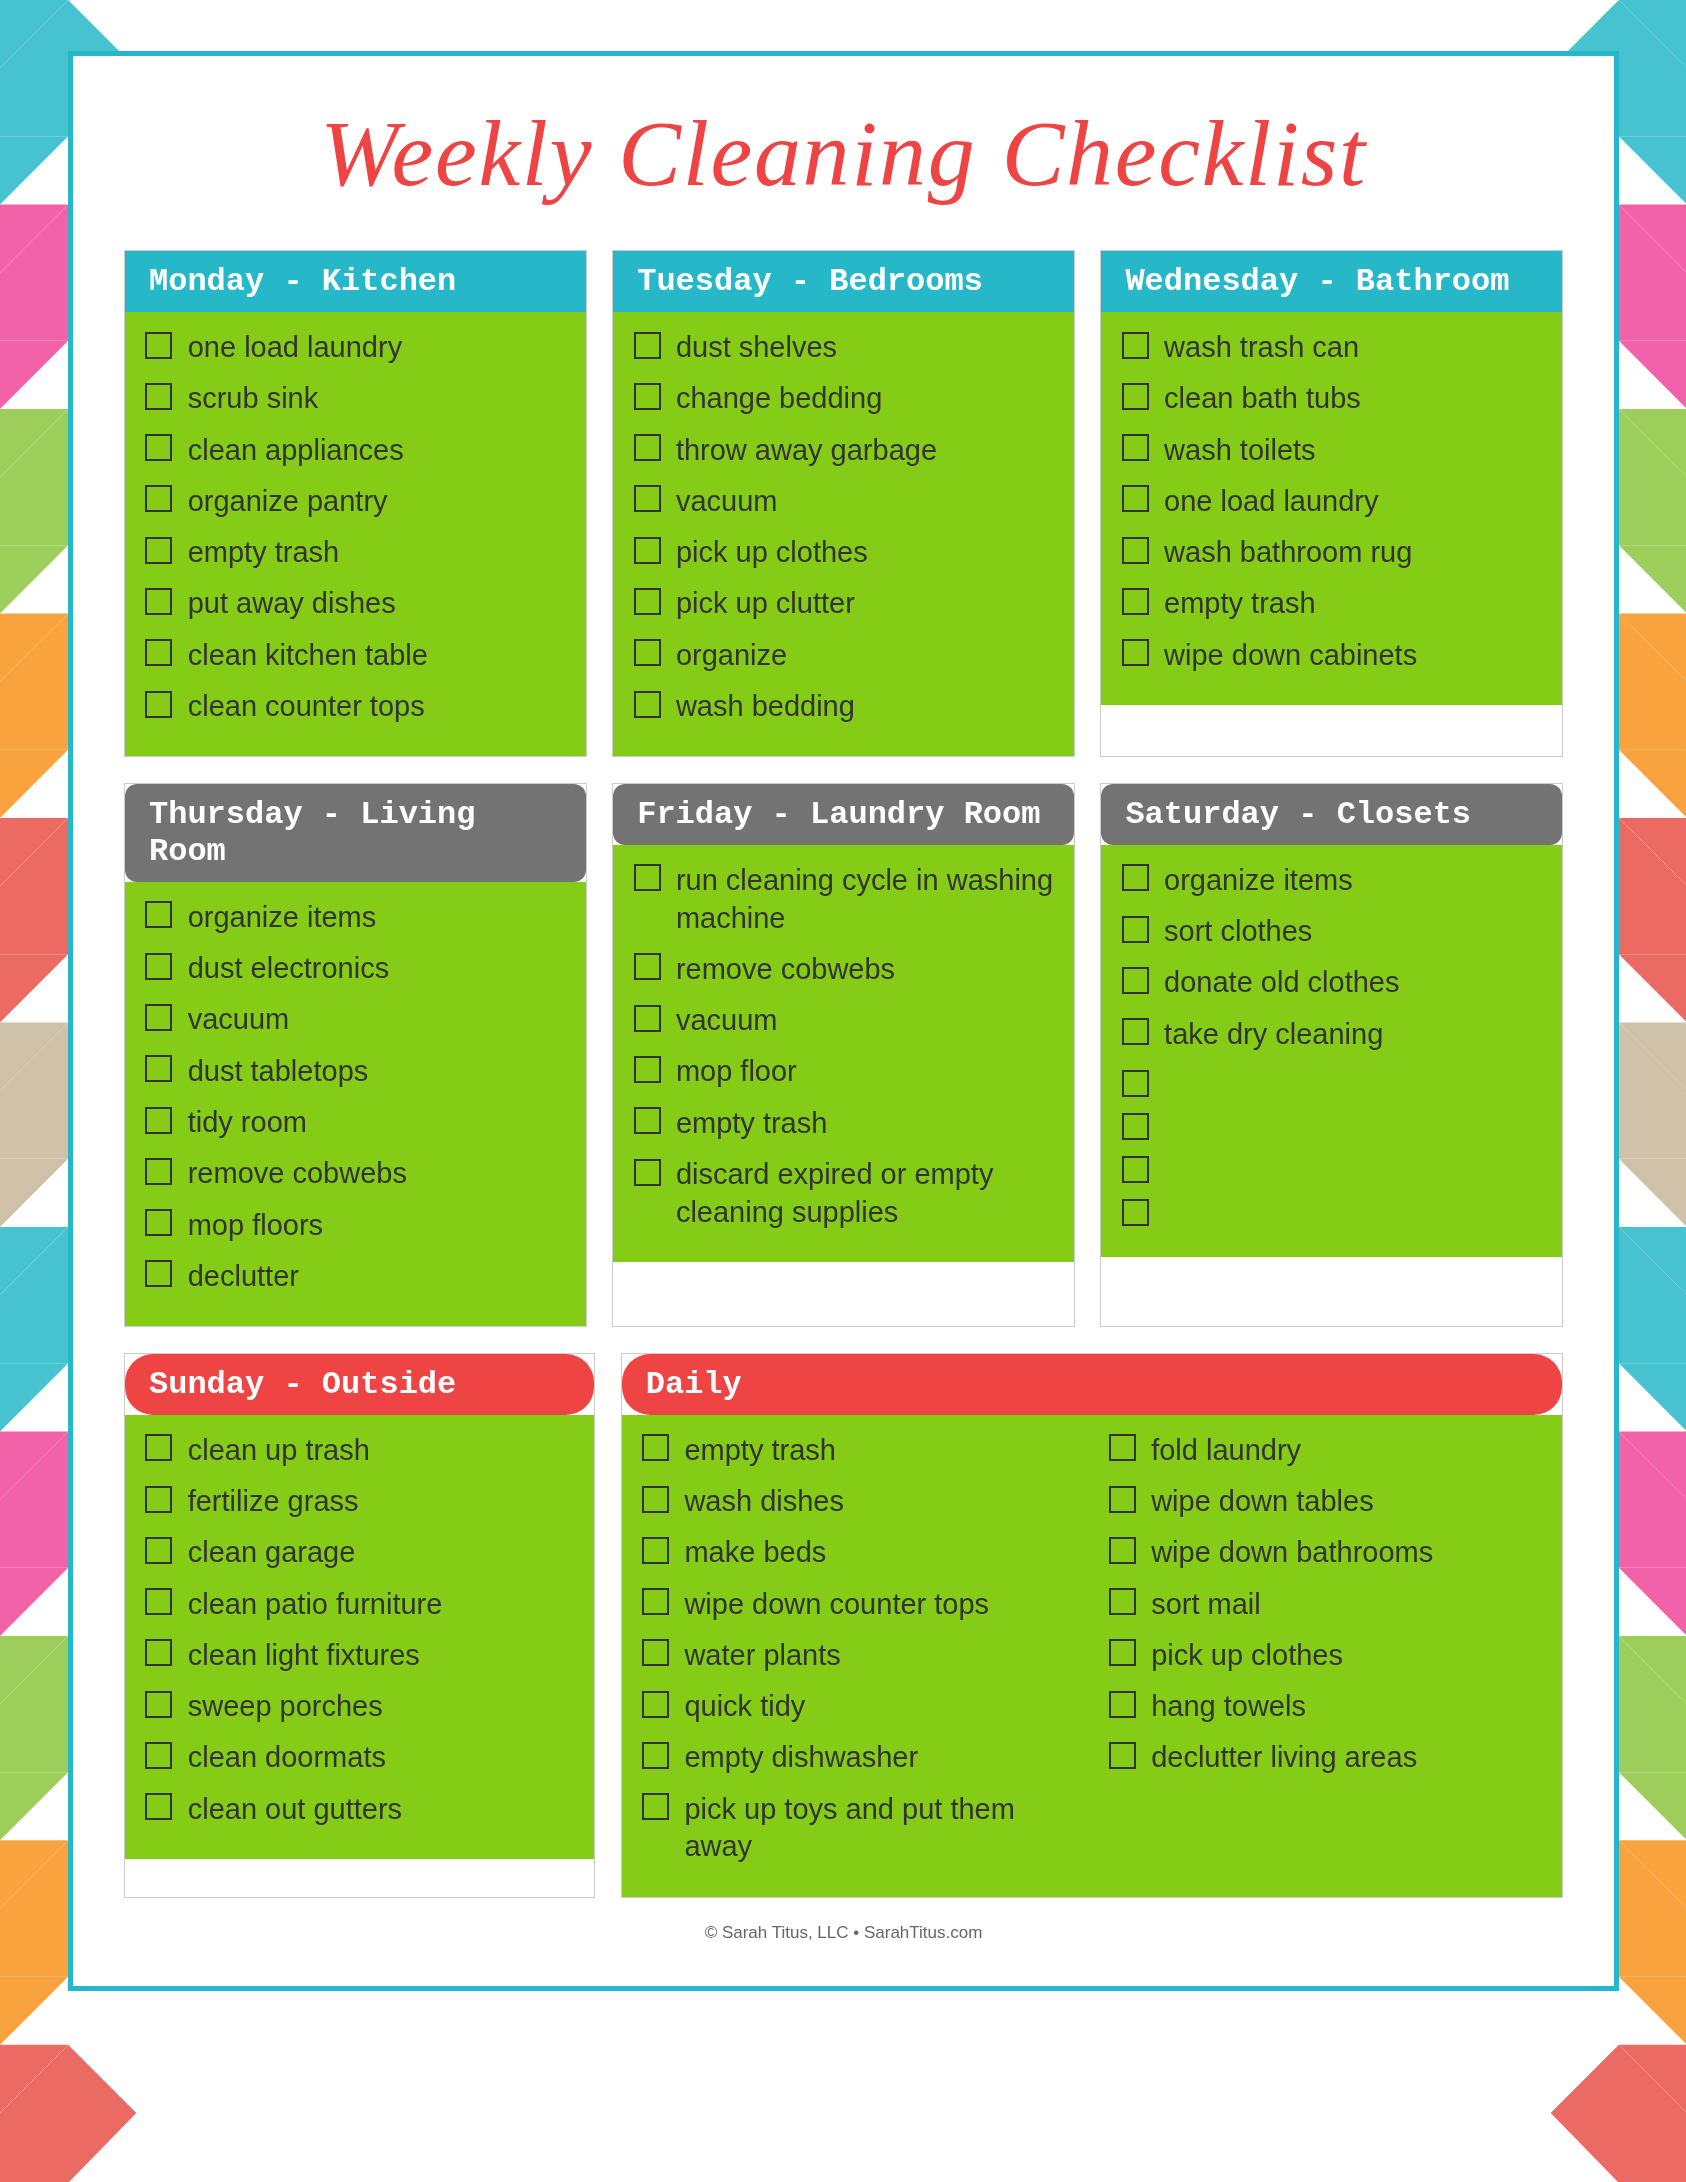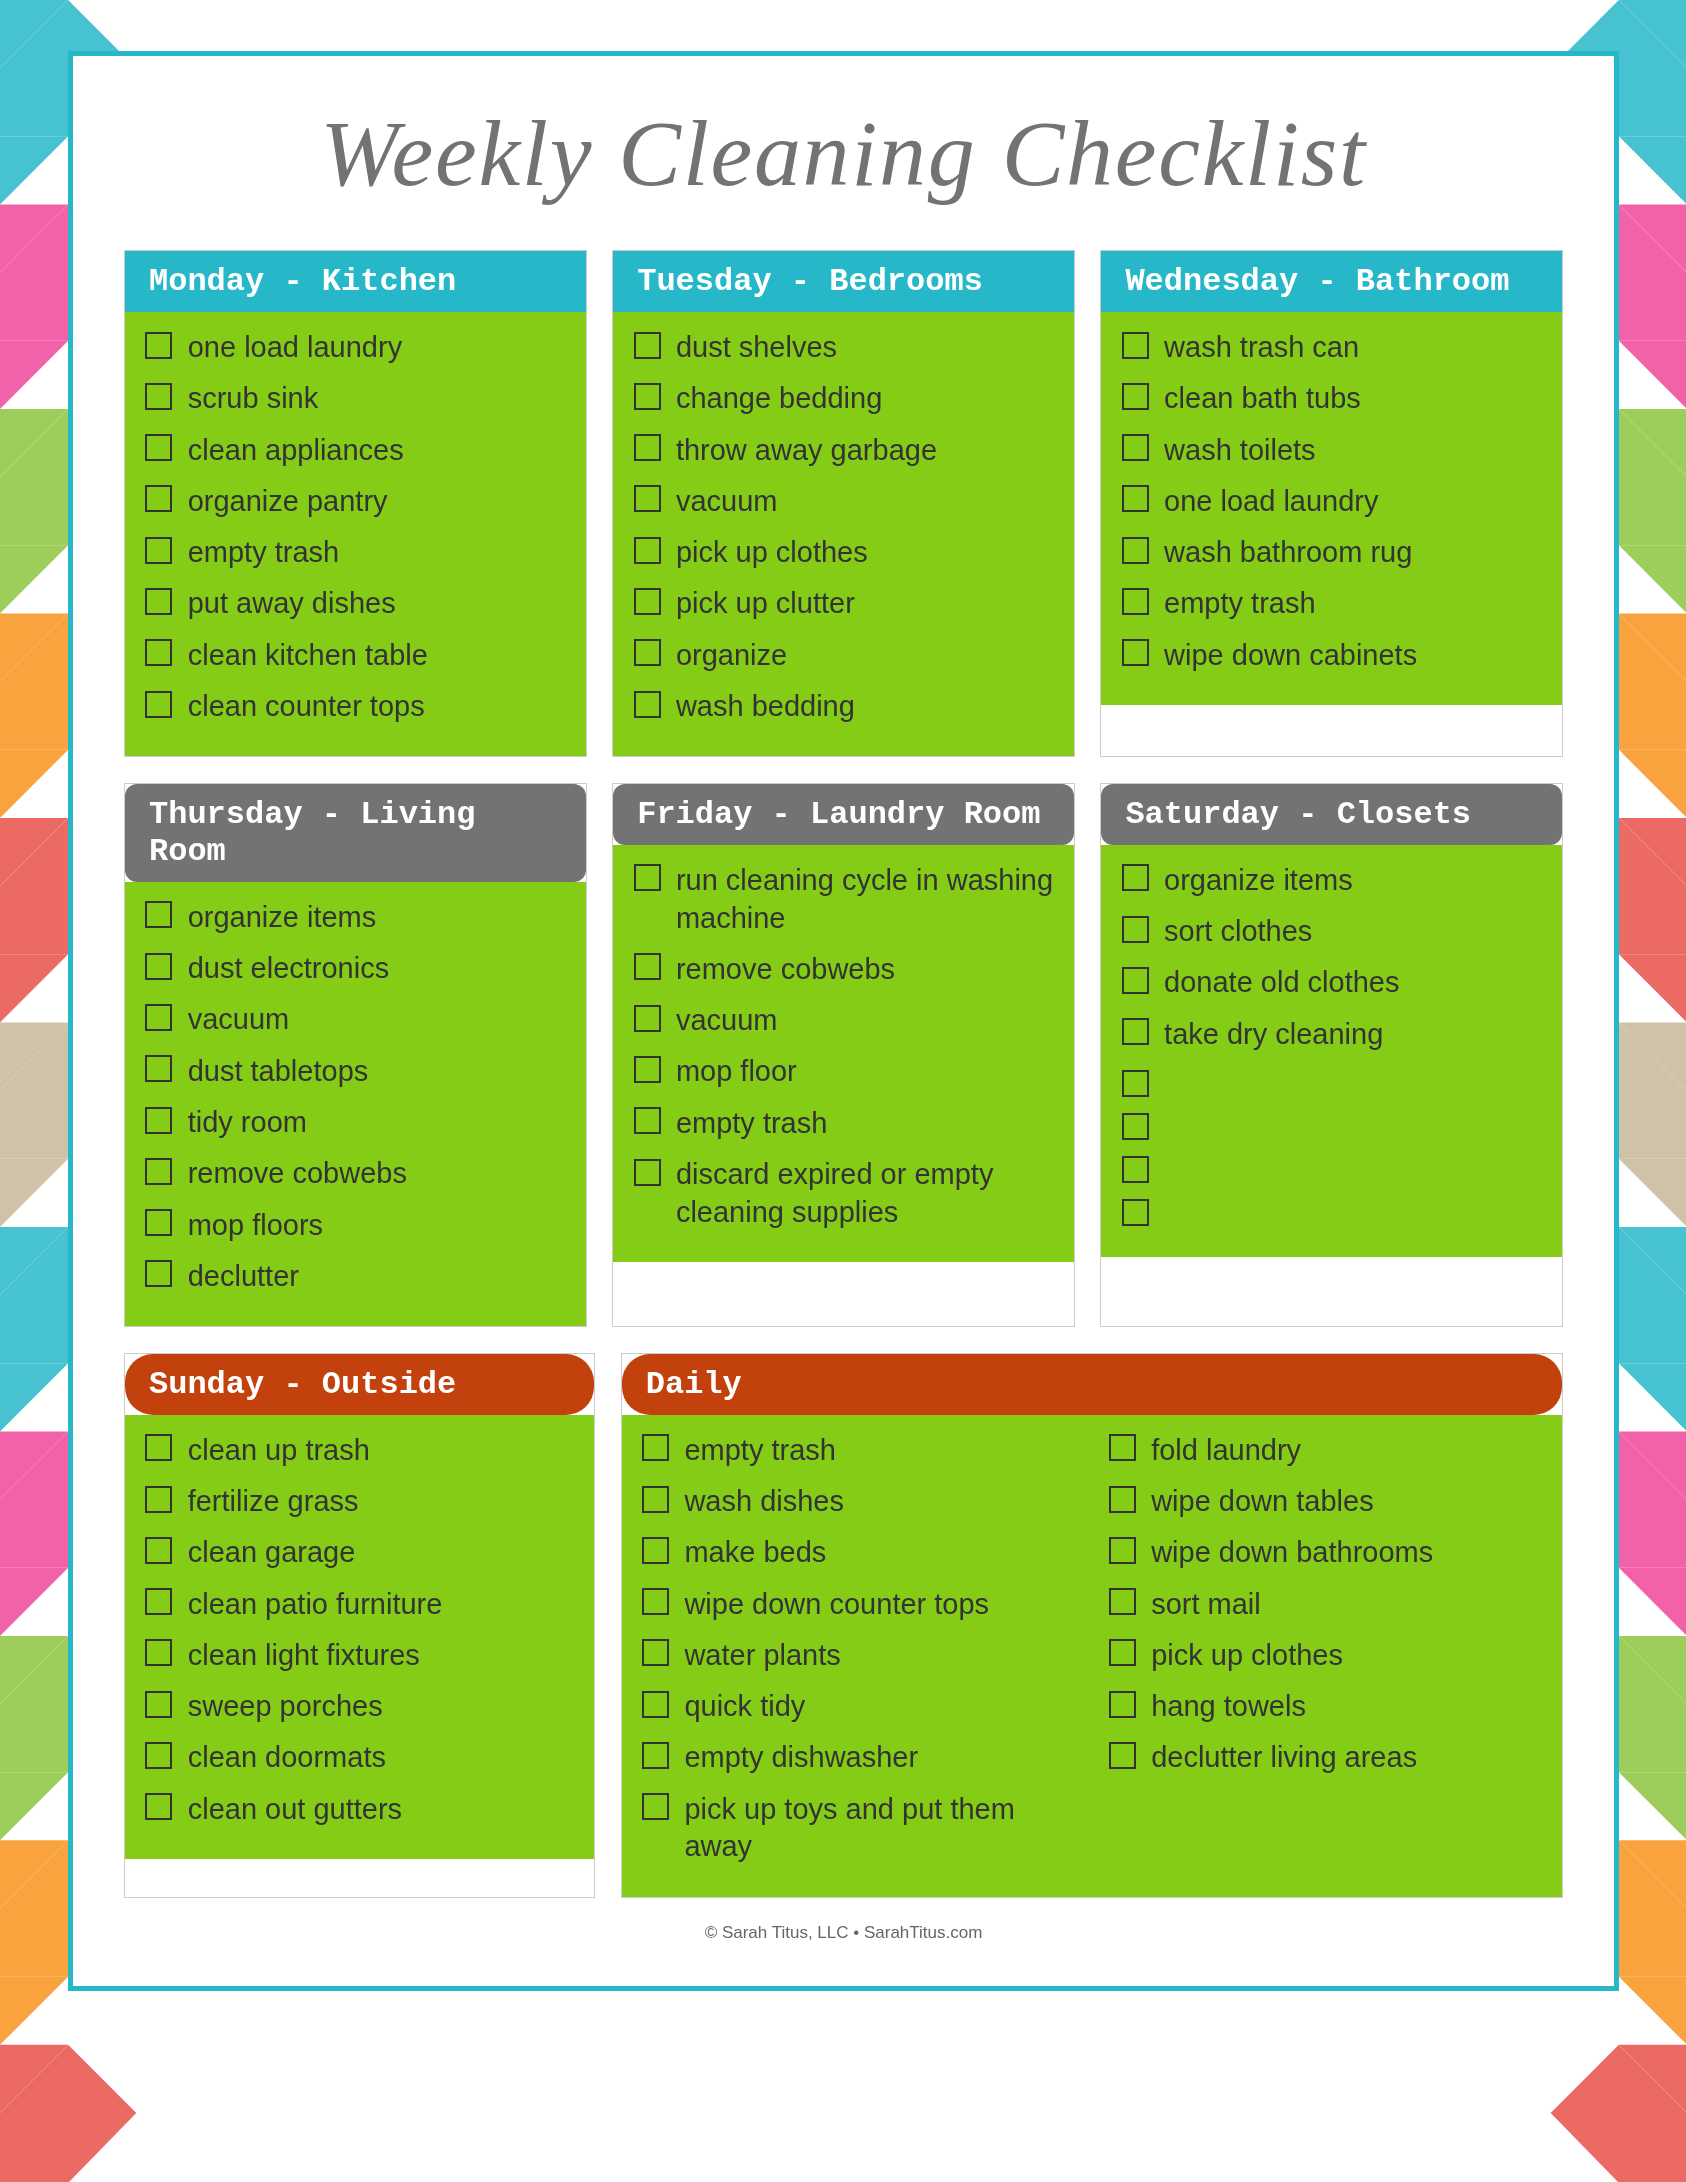--- a/index.html
+++ b/index.html
@@ -36,21 +36,21 @@
       background: white;
       border: 5.1px solid #26b8c8;
       padding: 43px 51px 43px 51px;
     }
 
     
     .title {
       text-align: center;
       font-family: 'Georgia', cursive;
       font-size: 94px;
-      color: #737373;
+      color: #ef4444;
       margin-bottom: 43px;
       font-style: italic;
       font-weight: normal;
       letter-spacing: 1.7px;
     }
 
     
     .grid-top {
       display: grid;
       grid-template-columns: 1fr 1fr 1fr;
@@ -80,21 +80,21 @@
     .section-header {
       padding: 12px 24px;
       font-size: 32px;
       font-weight: bold;
       color: white;
       font-family: Liberation Mono, monospace;
     }
 
     .section-header.teal { background-color: #26b8c8; }
     .section-header.green { background-color: #737373; border-radius: 12px; }
-    .section-header.pink { background-color: #c2410c; border-radius: 28px; }
+    .section-header.pink { background-color: #ef4444; border-radius: 28px; }
 
     .section-body {
       padding: 17px 20.4px;
       background: #84cc16;
     }
 
     .checklist-item {
       display: flex;
       align-items: flex-start;
       margin-bottom: 13.6px;

